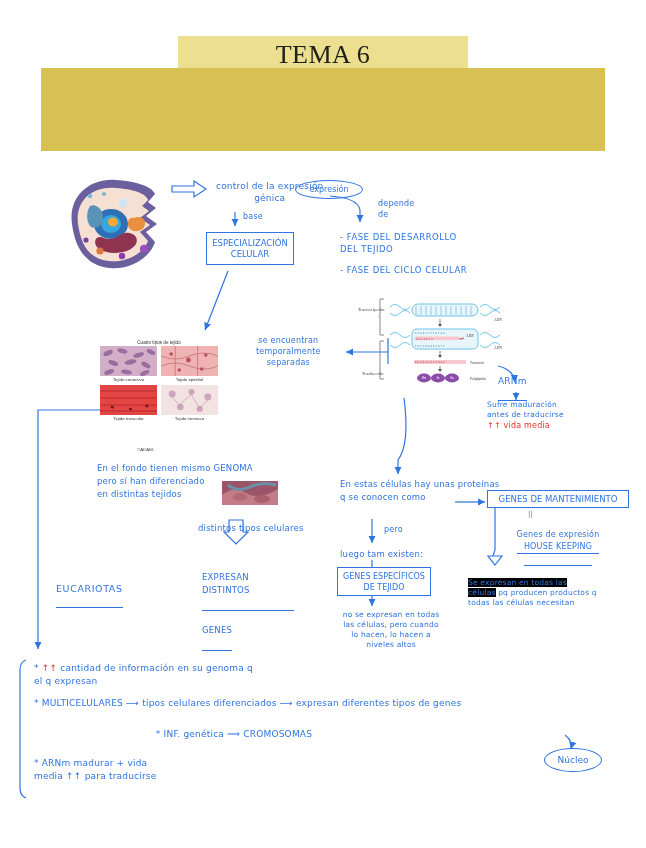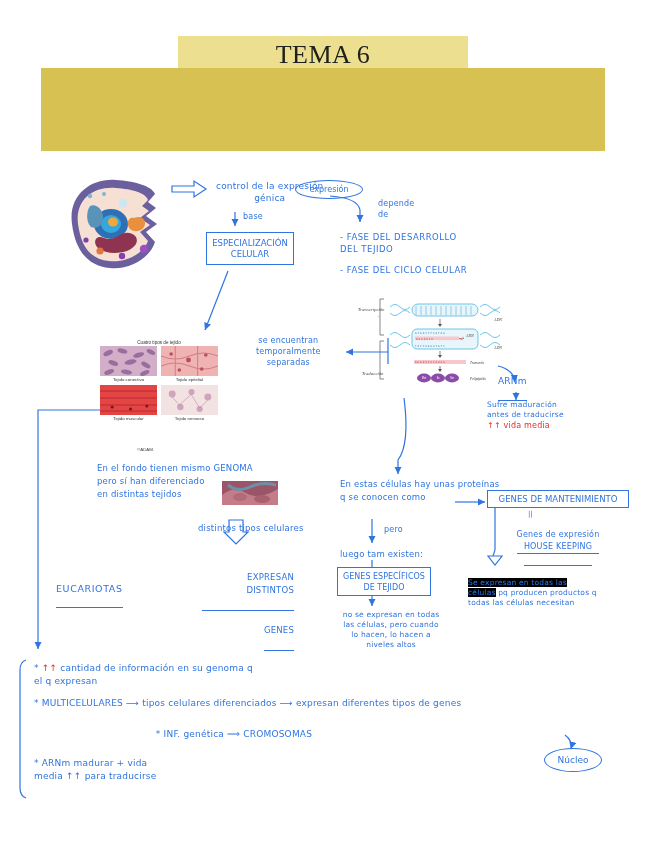--- a/index.html
+++ b/index.html
@@ -279,21 +279,21 @@
 
 <div class="hw" style="left:498px;top:376px;font-size:9px;"><span class="ul">ARNm</span></div>
 <div class="hw" style="left:487px;top:400px;font-size:7.5px;line-height:10px;">Sufre maduración
 antes de traducirse</div>
 <div class="hw red" style="left:487px;top:420px;font-size:8px;">↑↑ vida media</div>
 
 <div class="hw" style="left:85px;top:462px;font-size:8.5px;line-height:13px;margin-left:12px;">En el fondo tienen  mismo GENOMA
   pero sí han diferenciado
   en distintas tejidos</div>
 <div class="hw" style="left:198px;top:523px;font-size:8.5px;">distintos  tipos  celulares</div>
-<div class="hw" style="left:202px;top:558px;font-size:8.5px;line-height:13px;text-align:right;width:92px;">
+<div class="hw" style="left:202px;top:558px;font-size:8.5px;line-height:13px;text-align:left;width:92px;">
   <span class="ul">EXPRESAN DISTINTOS</span><br>
   <span class="ul">GENES</span>
 </div>
 
 <div class="hw" style="left:56px;top:583px;font-size:9.5px;letter-spacing:.6px;"><span class="ul">EUCARIOTAS</span></div>
 
 <div class="hw" style="left:340px;top:478px;font-size:8.5px;line-height:13px;">En estas células hay unas  proteínas
 q se conocen como</div>
 <div class="box" style="left:487px;top:490px;width:142px;height:18px;font-size:8.5px;">GENES DE MANTENIMIENTO</div>
 <div class="hw" style="left:528px;top:509px;font-size:7px;">||</div>

